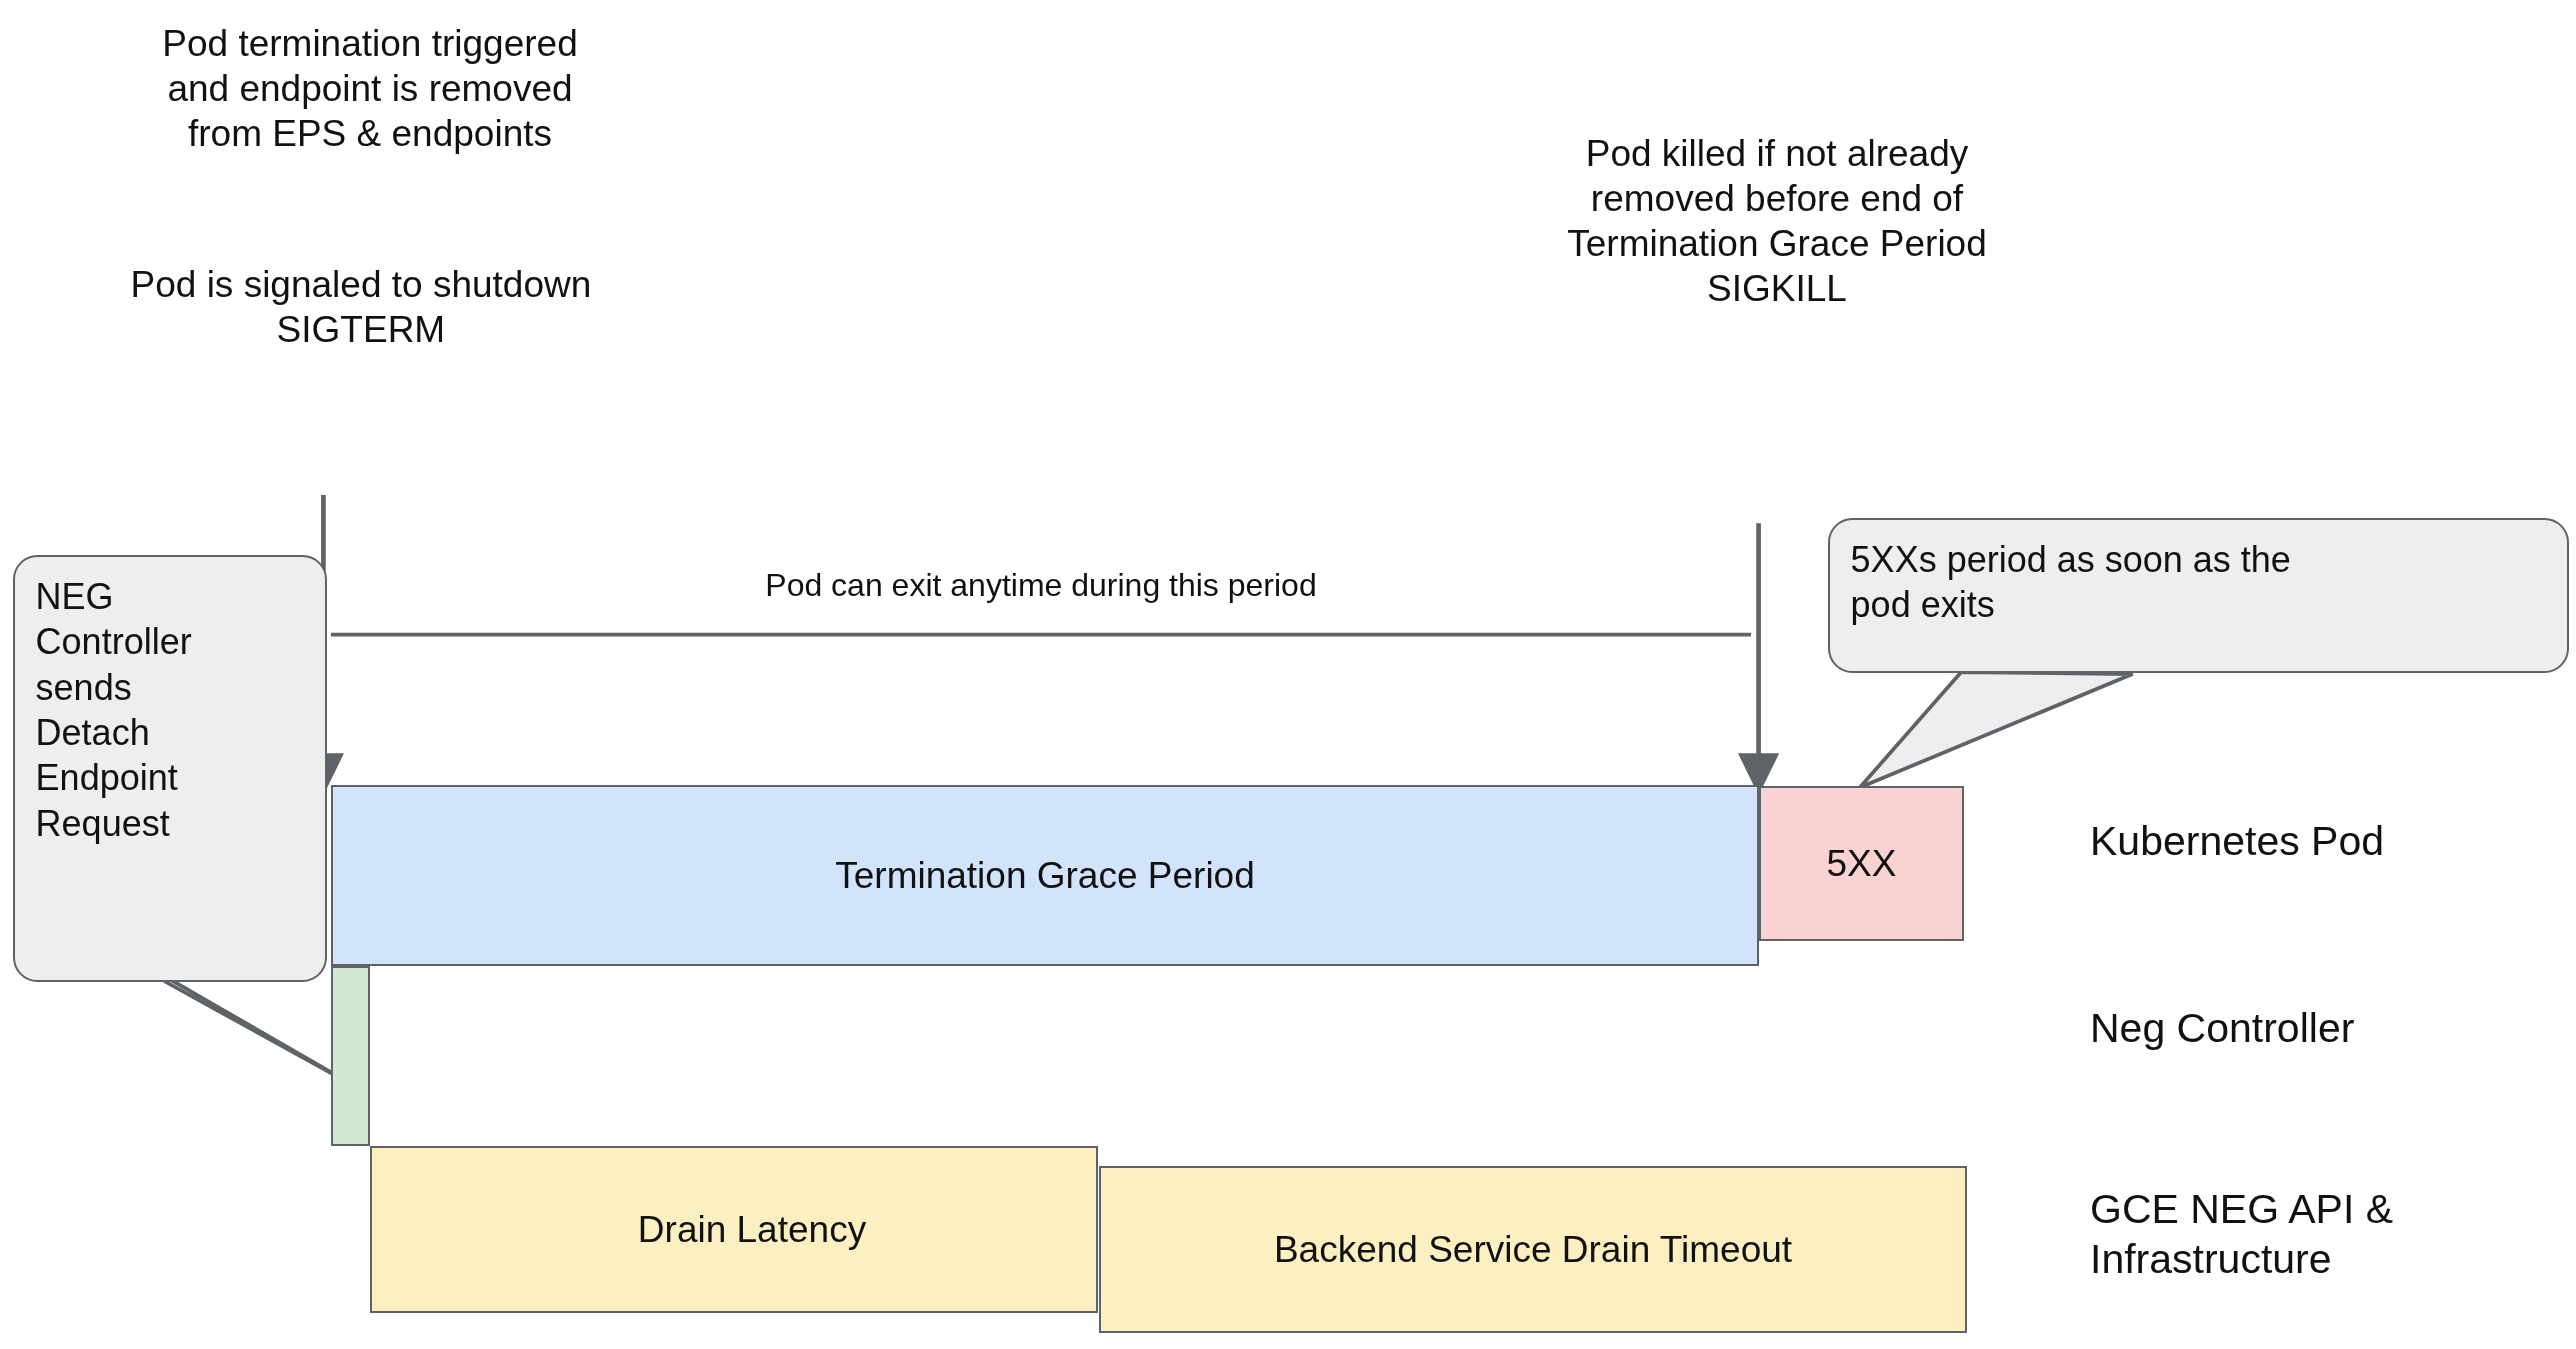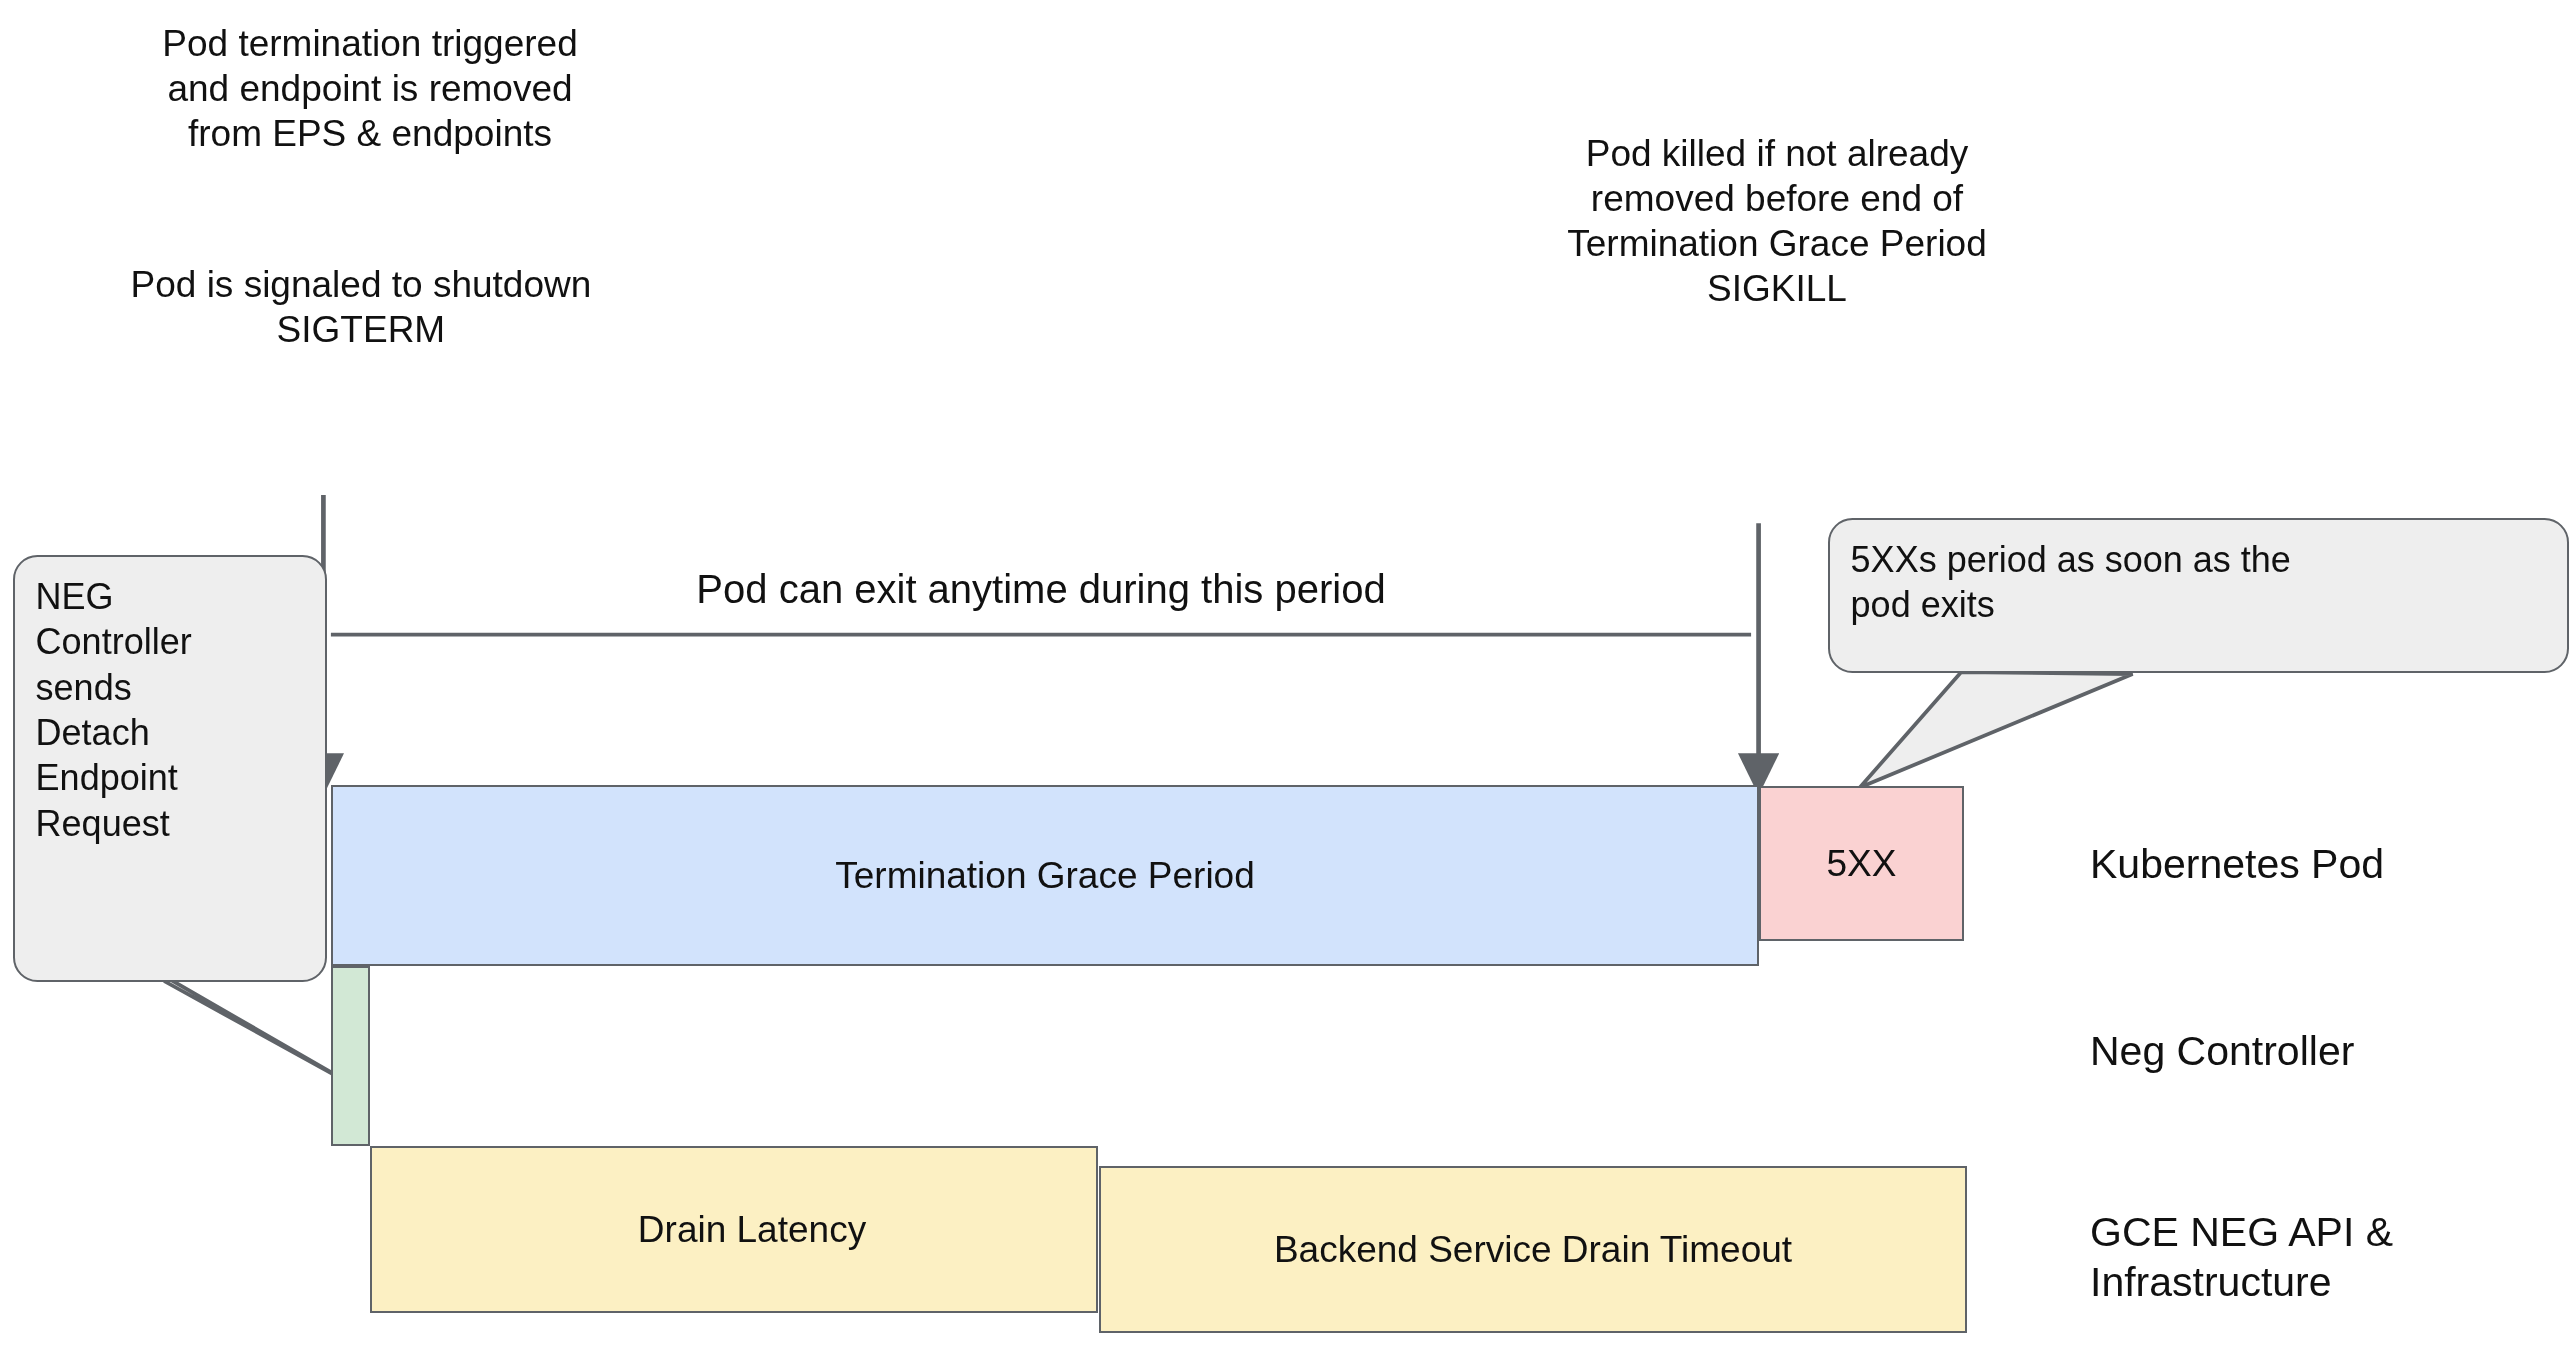--- a/index.html
+++ b/index.html
@@ -23,33 +23,32 @@
     font-size:37px;color:#111;
   }
   .bar-blue{background:#d2e3fc;}
   .bar-pink{background:#fad2d2;}
   .bar-green{background:#d2e8d5;}
   .bar-yellow{background:#fcf0c3;}
   
   .lane-label{
     position:absolute;font-size:41px;line-height:1.22;color:#111;
     white-space:pre-line;
-    margin-top:23px;
   }
   
   .callout{
     position:absolute;box-sizing:border-box;
     background:#eeeeee;border:2.8px solid #5f6368;border-radius:24.4px;
     font-size:36px;line-height:1.26;color:#111;
     padding:17px 20.6px;white-space:pre-line;
   }
   
   #vector{position:absolute;left:0;top:0;width:2576px;height:1350px;pointer-events:none;}
   .period-label{
-    position:absolute;font-size:40px;color:#111;text-align:center;
+    position:absolute;font-size:32px;color:#111;text-align:center;
   }
 </style>
 </head>
 <body>
 
 <div class="abs note" style="left:28px;top:20.6px;width:684px;text-align:center;">Pod termination triggered
 and endpoint is removed
 from EPS &amp; endpoints</div>
 
 <div class="abs note" style="left:9.4px;top:262px;width:703px;">Pod is signaled to shutdown

